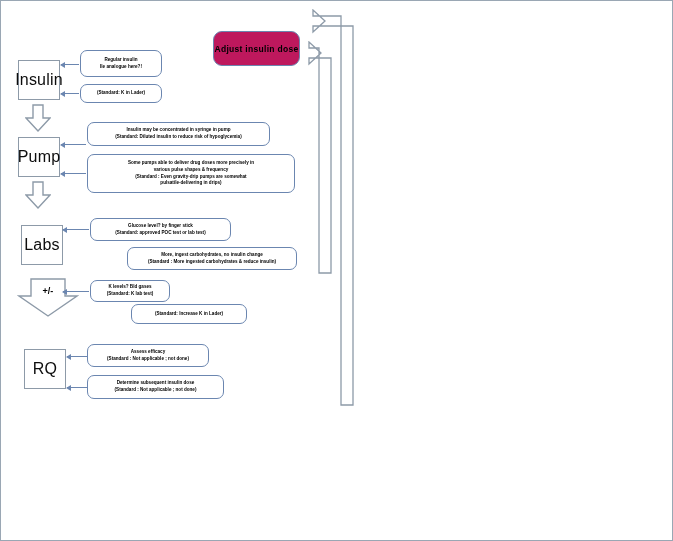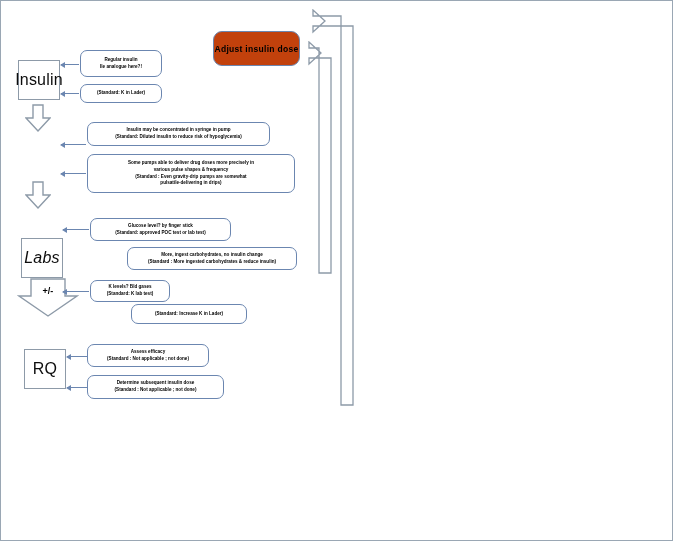--- a/index.html
+++ b/index.html
@@ -41,21 +41,21 @@
     line-height:1.45;
     color:#000000;
     padding:2px 4px;
     box-sizing:border-box;
   }
   .note-box .ln{display:block;white-space:nowrap;}
   .title-box{
     position:absolute;
     border:1.5px solid #6b86b0;
     border-radius:9px;
-    background:#c2410c;
+    background:#be185d;
     display:flex;align-items:center;justify-content:center;
     font-size:8.5px;font-weight:bold;letter-spacing:.3px;
   }
   
   .connector{
     position:absolute;
     height:1px;
     background:#6b86b0;
   }
   .connector::before{
@@ -81,22 +81,25 @@
 <div id="canvas">
 
   <div class="title-box" style="left:212px;top:30px;width:85px;height:33px;">
     <span class="label-text">Adjust insulin dose</span>
   </div>
 
   <div class="stage-box" style="left:17px;top:59px;width:40px;height:38px;">
     <span class="label-text">Insulin</span>
   </div>
 
+  <div class="stage-box" style="left:17px;top:136px;width:40px;height:38px;">
+    <span class="label-text">Pump</span>
+  </div>
 
-  <div class="stage-box" style="left:20px;top:237px;width:40px;height:38px;font-style:italic;">
+  <div class="stage-box" style="left:20px;top:224px;width:40px;height:38px;">
     <span class="label-text">Labs</span>
   </div>
 
   <div class="stage-box" style="left:23px;top:348px;width:40px;height:38px;align-items:center;">
     <span class="label-text">RQ</span>
   </div>
 
   <div class="down-arrow" style="left:24px;top:103px;">
     <svg width="26" height="28" viewBox="0 0 26 28">
       <polygon points="8,1 18,1 18,14 25,14 13,27 1,14 8,14" fill="#ffffff" stroke="#8d9aa8" stroke-width="1.4"></polygon>

